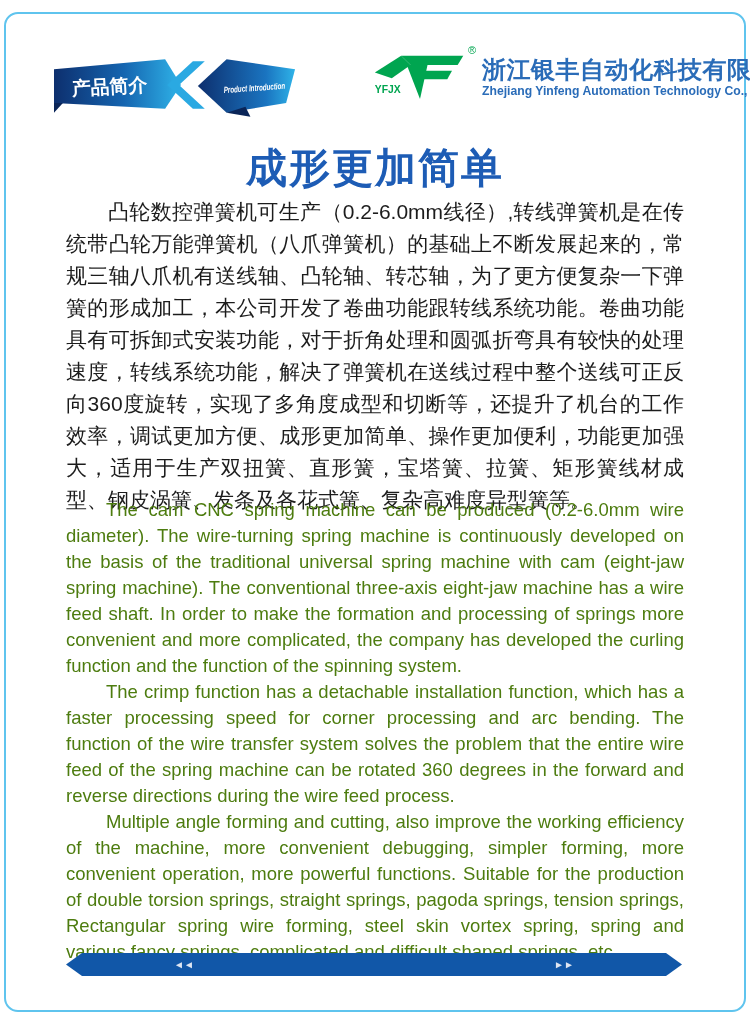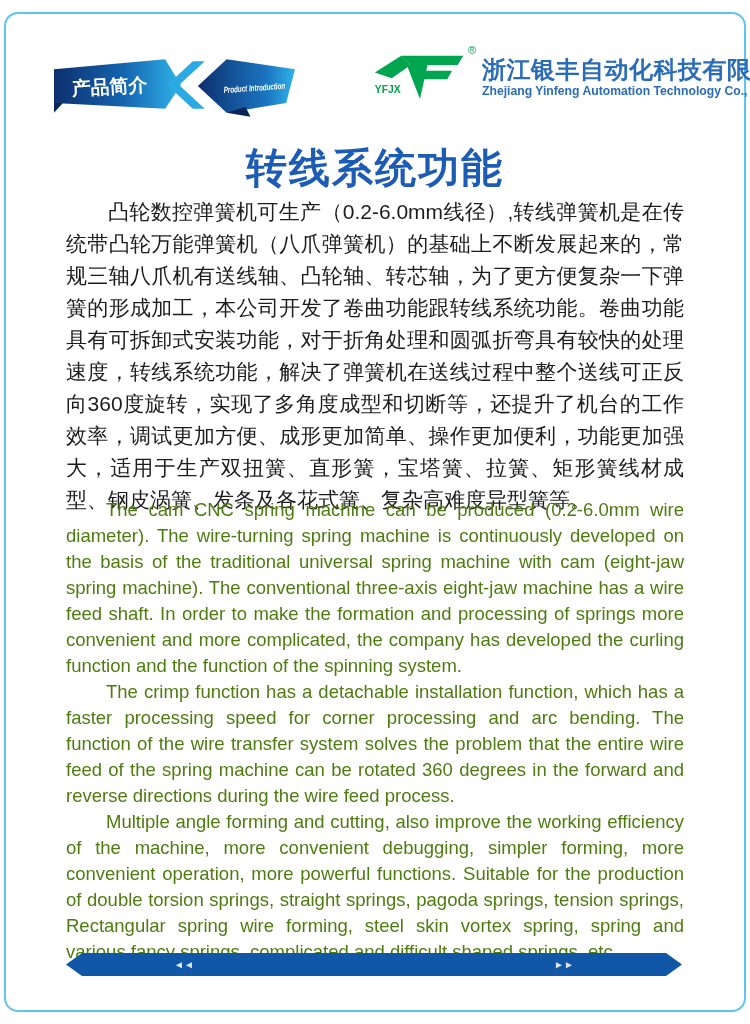--- a/index.html
+++ b/index.html
@@ -77,21 +77,21 @@
         <polygon points="46,22 84,22 79,31 52,31"></polygon>
         <polygon points="36,16 58,16 50,52"></polygon>
       </g>
       <text x="2" y="46" font-size="11" fill="#00a550" font-weight="bold">YFJX</text>
     </svg>
     <span class="reg-mark">®</span>
     <div class="company-cn">浙江银丰自动化科技有限公司</div>
     <div class="company-en">Zhejiang Yinfeng Automation Technology Co., Ltd.</div>
   </div>
 
-  <div class="doc-title">转线系统功能</div>
+  <div class="doc-title">成形更加简单</div>
 
   <p class="para-cn">凸轮数控弹簧机可生产（0.2-6.0mm线径）,转线弹簧机是在传统带凸轮万能弹簧机（八爪弹簧机）的基础上不断发展起来的，常规三轴八爪机有送线轴、凸轮轴、转芯轴，为了更方便复杂一下弹簧的形成加工，本公司开发了卷曲功能跟转线系统功能。卷曲功能具有可拆卸式安装功能，对于折角处理和圆弧折弯具有较快的处理速度，转线系统功能，解决了弹簧机在送线过程中整个送线可正反向360度旋转，实现了多角度成型和切断等，还提升了机台的工作效率，调试更加方便、成形更加简单、操作更加便利，功能更加强大，适用于生产双扭簧、直形簧，宝塔簧、拉簧、矩形簧线材成型、钢皮涡簧、发条及各花式簧、复杂高难度异型簧等。</p>
 
   <div class="para-en-block">
     <p>The cam CNC spring machine can be produced (0.2-6.0mm wire diameter). The wire-turning spring machine is continuously developed on the basis of the traditional universal spring machine with cam (eight-jaw spring machine). The conventional three-axis eight-jaw machine has a wire feed shaft. In order to make the formation and processing of springs more convenient and more complicated, the company has developed the curling function and the function of the spinning system.</p>
     <p>The crimp function has a detachable installation function, which has a faster processing speed for corner processing and arc bending. The function of the wire transfer system solves the problem that the entire wire feed of the spring machine can be rotated 360 degrees in the forward and reverse directions during the wire feed process.</p>
     <p>Multiple angle forming and cutting, also improve the working efficiency of the machine, more convenient debugging, simpler forming, more convenient operation, more powerful functions. Suitable for the production of double torsion springs, straight springs, pagoda springs, tension springs, Rectangular spring wire forming, steel skin vortex spring, spring and various fancy springs, complicated and difficult shaped springs, etc.</p>
   </div>
 
   <div class="footer-bar">

